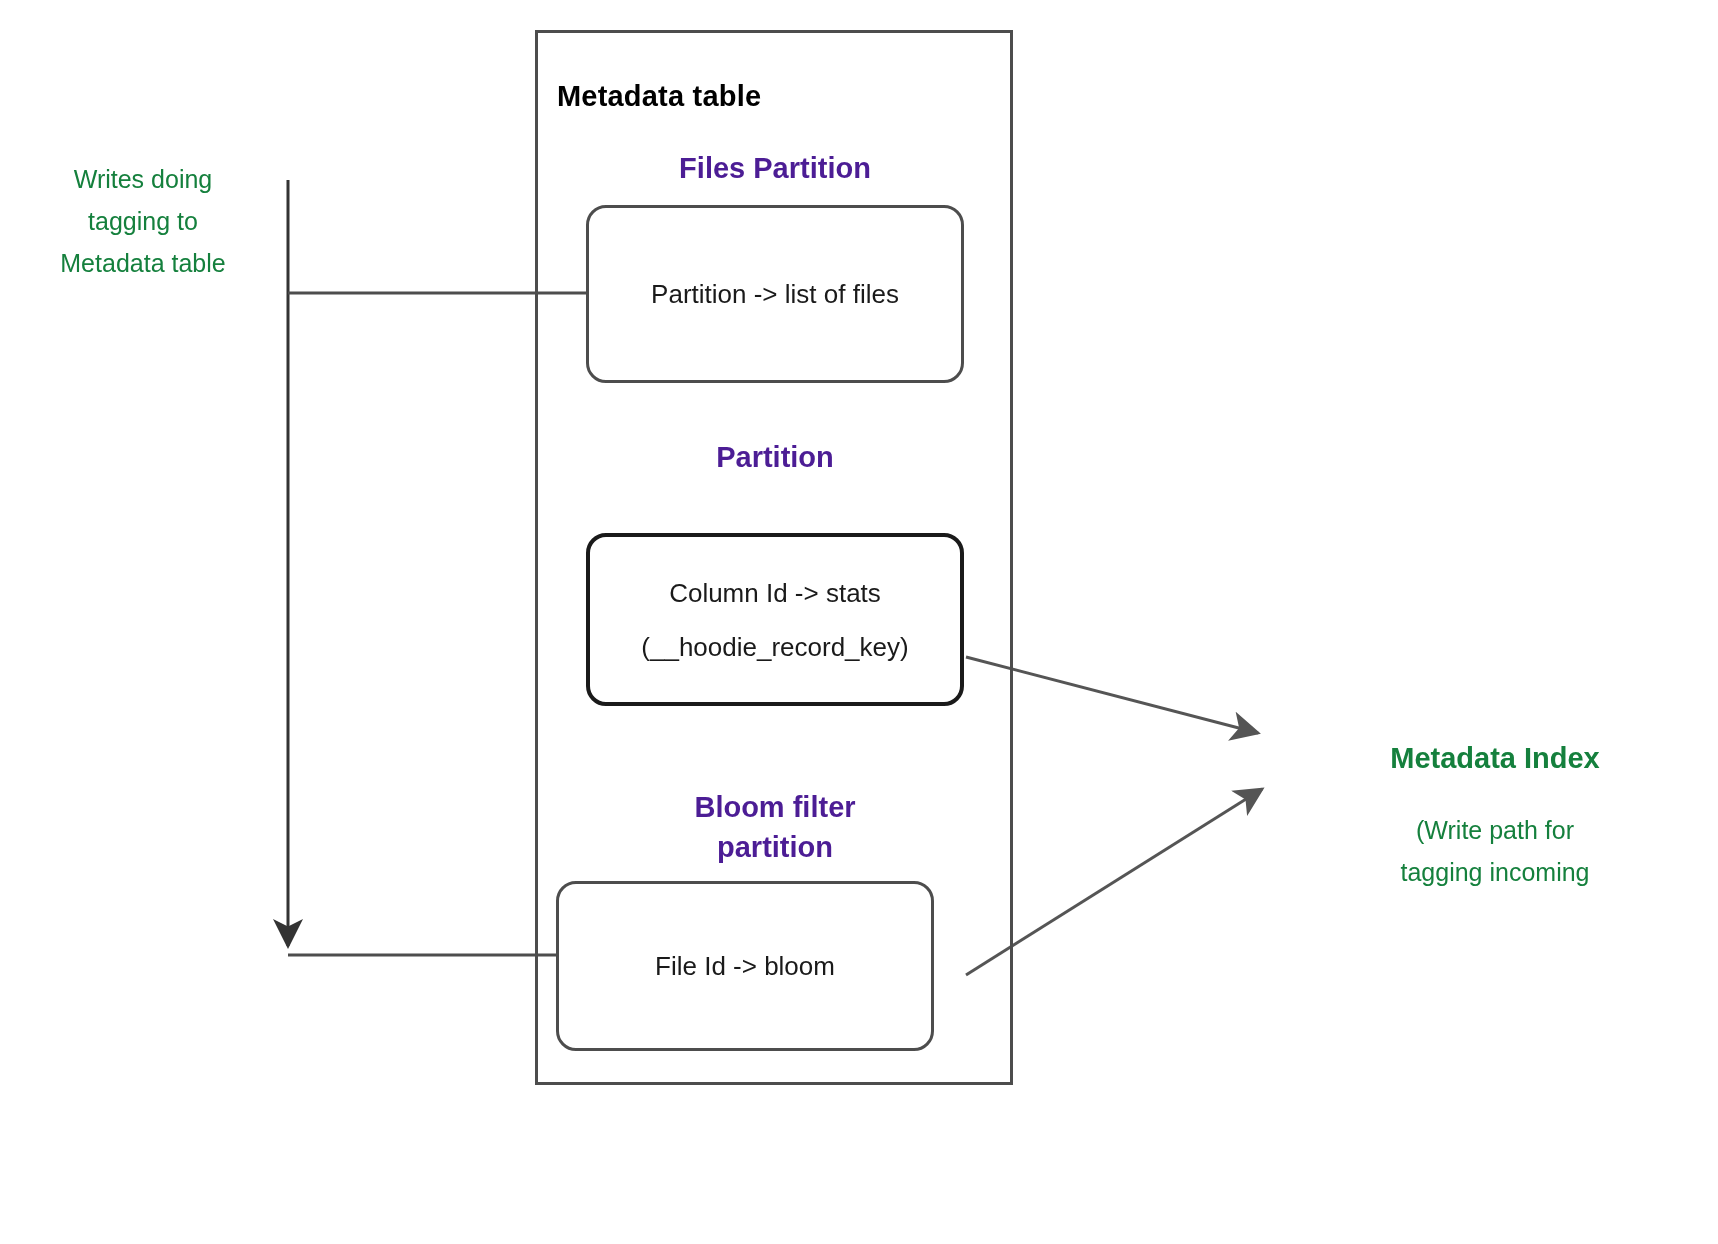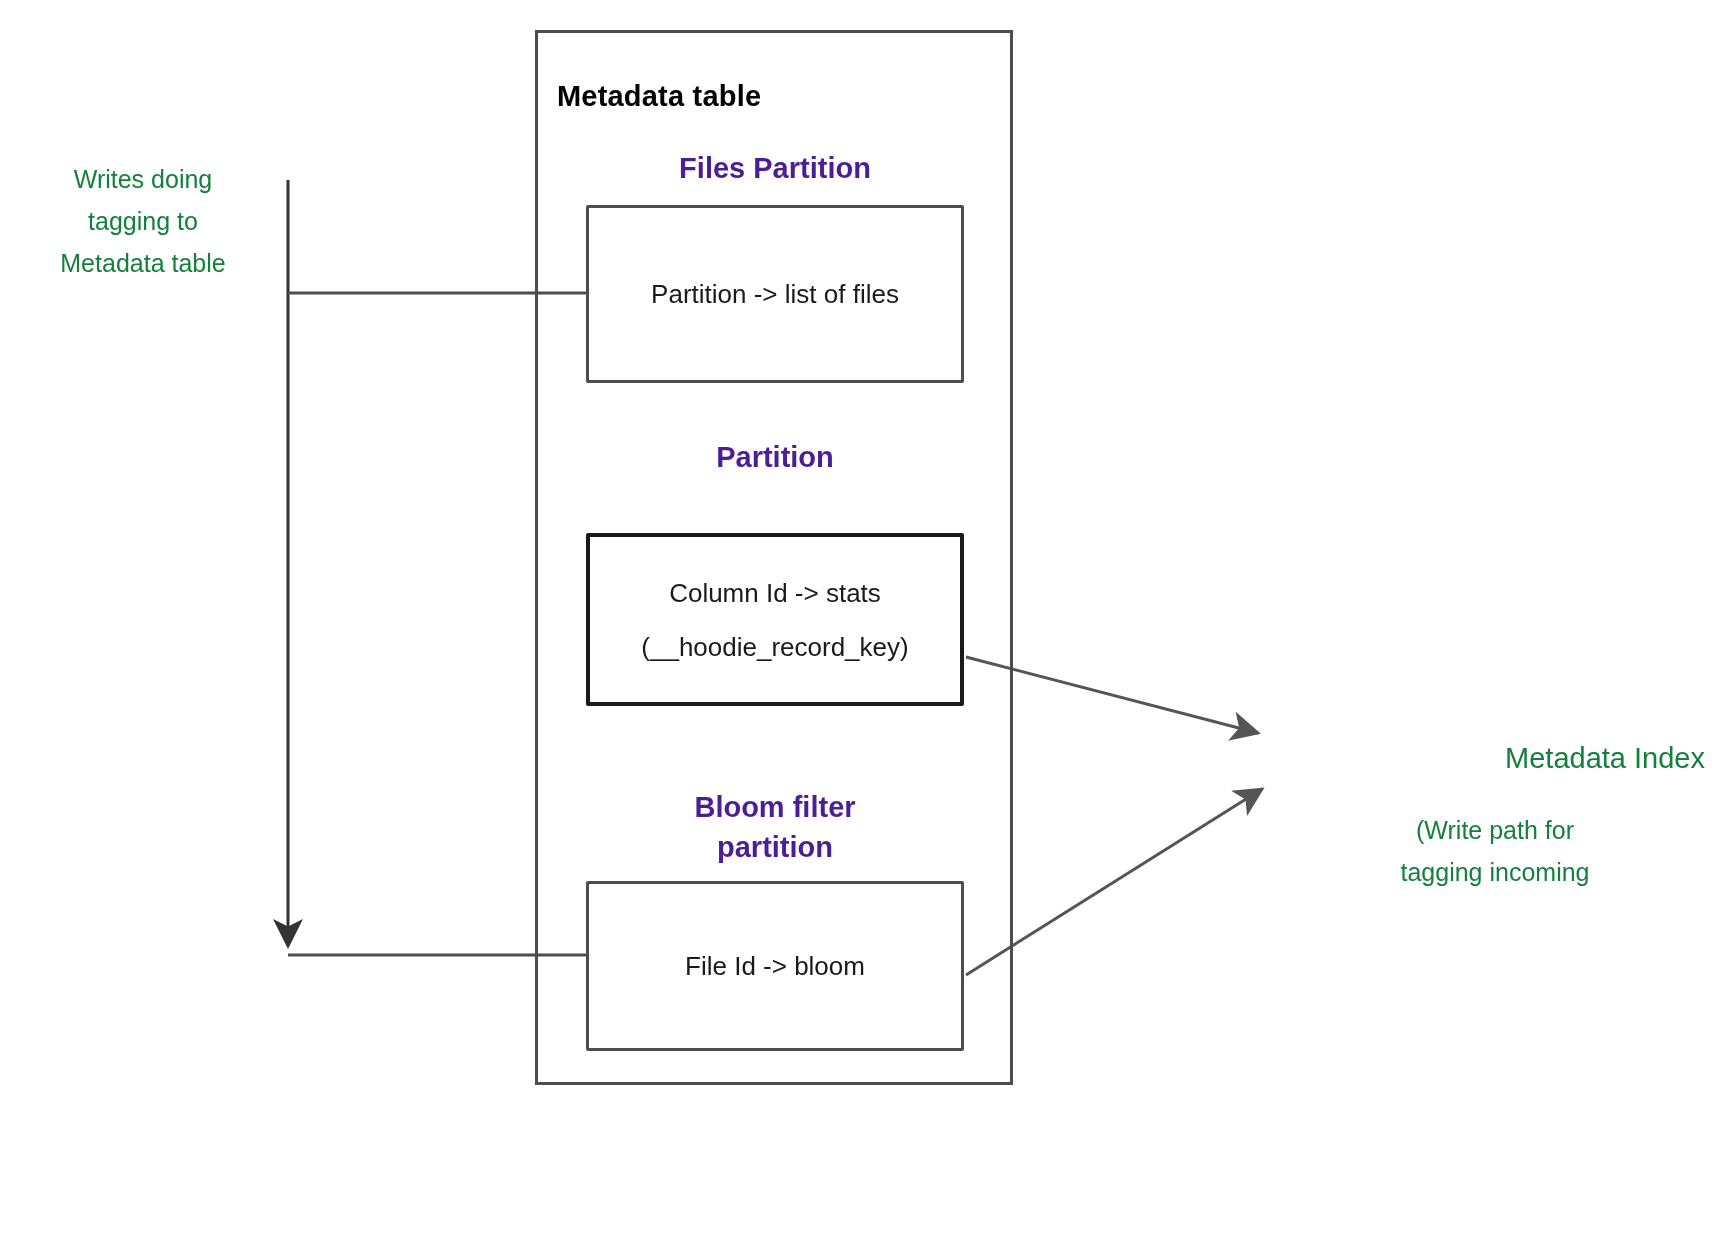--- a/index.html
+++ b/index.html
@@ -55,55 +55,55 @@
     color: #4c1d95;
   }
   #files-partition-title { left: 585px; top: 148px; }
   #column-stats-title    { left: 585px; top: 437px; }
   #bloom-filter-title    { left: 585px; top: 787px; }
 
   .inner-box {
     position: absolute;
     box-sizing: border-box;
     border: 3px solid #4d4d4d;
-    border-radius: 2px;
+    border-radius: 20px;
     background: #ffffff;
     display: flex;
     align-items: center;
     justify-content: center;
     text-align: center;
     font-size: 26px;
     line-height: 38px;
     color: #1a1a1a;
   }
   #files-box {
     left: 586px; top: 205px; width: 378px; height: 178px;
   }
   #colstats-box {
     left: 586px; top: 533px; width: 378px; height: 173px;
     border-color: #1a1a1a;
     border-width: 4px;
   }
   #bloom-box {
-    left: 586px; top: 881px; width: 378px; height: 170px;
+    left: 556px; top: 881px; width: 378px; height: 170px;
   }
   .inner-box .line2 { display: block; margin-top: 16px; }
 
   .free-text {
     position: absolute;
     text-align: center;
     color: #15803d;
   }
   #writes-label {
     left: 8px; top: 158px; width: 270px;
     font-size: 25px; line-height: 42px;
   }
   #metadata-index-title {
     left: 1285px; top: 738px; width: 420px;
-    font-size: 29px; font-weight: normal; line-height: 40px; text-align: right;
+    font-size: 29px; font-weight: bold; line-height: 40px;
   }
   #metadata-index-sub {
     left: 1300px; top: 769px; width: 390px;
     font-size: 25px; line-height: 42px; margin-top: 40px;
   }
 </style>
 </head>
 <body>
 
 <div id="canvas">

